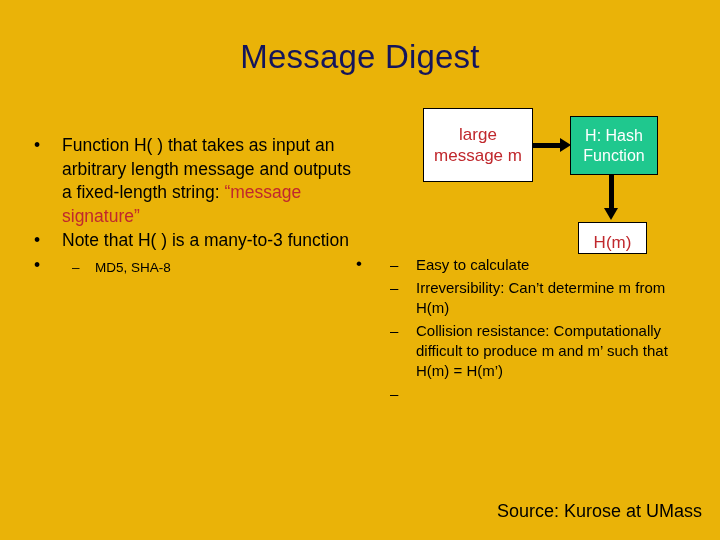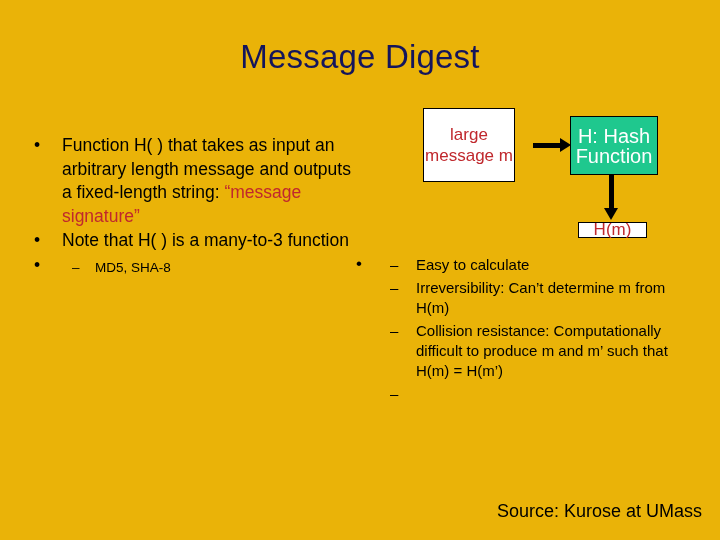--- a/index.html
+++ b/index.html
@@ -108,49 +108,50 @@
     position: absolute;
     box-sizing: border-box;
     display: flex;
     align-items: center;
     justify-content: center;
     text-align: center;
   }
   #box-message {
     left: 423px;
     top: 108px;
-    width: 92px;
+    width: 110px;
     height: 74px;
     border: 1.5px solid #000000;
     background: #ffffff;
     color: #C0282D;
     font-size: 17px;
     line-height: 21px;
   }
   #box-hash {
     left: 570px;
     top: 116px;
     width: 88px;
     height: 59px;
     border: 1.5px solid #000000;
     background: #1FC88E;
     color: #ffffff;
-    font-size: 20px;
+    font-size: 16px;
     line-height: 20px;
   }
   #box-hm {
     left: 578px;
     top: 222px;
     width: 69px;
-    height: 16px;
+    height: 32px;
     border: 1.5px solid #000000;
     background: #ffffff;
     color: #C0282D;
     font-size: 17px;
     line-height: 20px;
+    align-items: flex-end;
   }
 
   
   .arrow-h-line {
     position: absolute;
     left: 533px;
     top: 143px;
     width: 29px;
     height: 5px;
     background: #000000;

